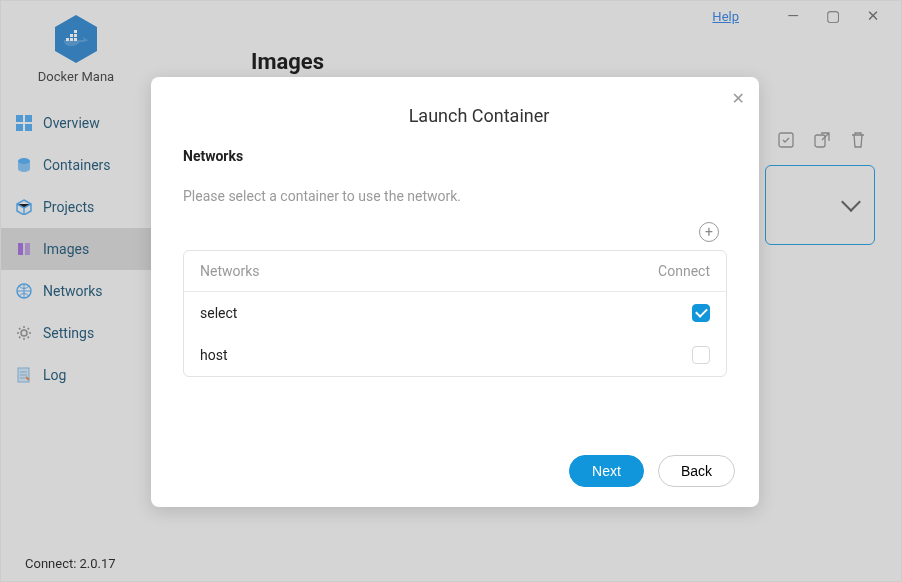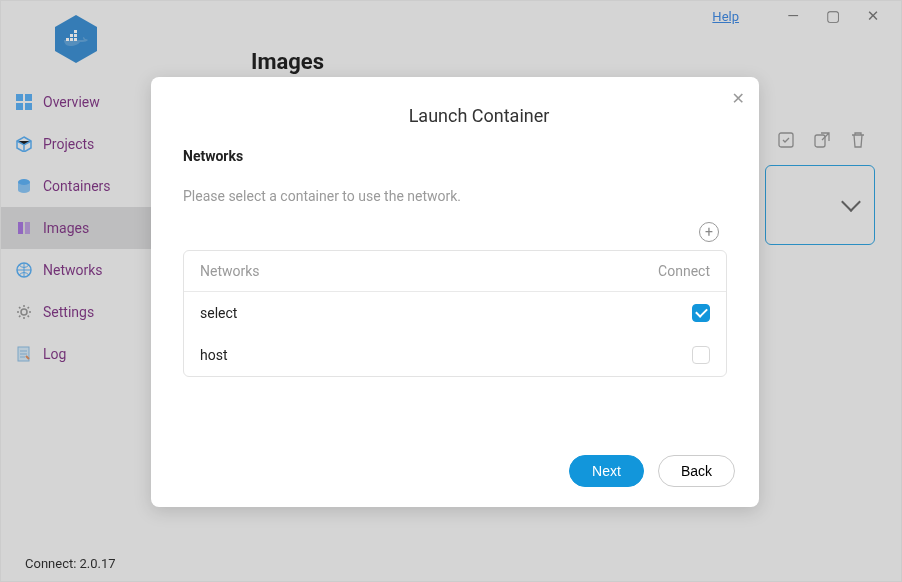--- a/index.html
+++ b/index.html
@@ -40,21 +40,21 @@
       width: 42px; height: 48px;
       background: #1f7ecb;
       clip-path: polygon(50% 0%, 100% 25%, 100% 75%, 50% 100%, 0% 75%, 0% 25%);
       display:flex; align-items:center; justify-content:center;
     }
     .app-name { font-size: 13px; color: #333; margin-top: 4px; padding: 0 8px; }
     .nav { margin-top: 18px; }
     .nav-item {
       display: flex; align-items: center; gap:10px;
       padding: 12px 14px;
-      font-size: 14px; color: #701a75;
+      font-size: 14px; color: #0c4a6e;
       cursor: pointer;
     }
     .nav-item.active { background: #d6d6d7; }
     .nav-icon { width:18px; height:18px; display:inline-flex; align-items:center; justify-content:center; flex-shrink:0;}
     .version {
       position:absolute; left:24px; bottom:10px; font-size:13px; color:#111;
     }
     
     .page-title {
       position: absolute;
@@ -135,50 +135,51 @@
         <rect x="2" y="8" width="3" height="3" fill="#fff"></rect>
             <rect x="6" y="8" width="3" height="3" fill="#fff"></rect>
         <rect x="10" y="8" width="3" height="3" fill="#fff"></rect>
             <rect x="6" y="4" width="3" height="3" fill="#fff"></rect>
         <rect x="10" y="4" width="3" height="3" fill="#fff"></rect>
             <rect x="10" y="0" width="3" height="3" fill="#fff"></rect>
         <path d="M0 12 h18 c3 0 5-1 6-2 c-1-1-2-1-3-1 c0-1-1-2-2-2 c0 1 0 2 1 3 c0 0-1 0-2 0 H0 c0 3 2 6 6 6 c5 0 9-2 10-4" fill="#fff" opacity=".2"></path>
       </svg>
     </div>
       </div>
+    <div class="app-name">Docker Mana</div>
   </div>
   <div class="nav">
     <div class="nav-item">
       <span class="nav-icon">
           <svg width="16" height="16">
             <rect width="7" height="7" fill="#44a4f2"></rect>
             <rect x="9" width="7" height="7" fill="#44a4f2"></rect>
             <rect y="9" width="7" height="7" fill="#44a4f2"></rect>
             <rect x="9" y="9" width="7" height="7" fill="#44a4f2"></rect>
           </svg>
         </span>
       <span>Overview</span>
     </div>
     <div class="nav-item">
       <span class="nav-icon">
           <svg width="16" height="16">
+            <ellipse cx="8" cy="4" rx="6" ry="3" fill="#44a4f2"></ellipse>
+            <path d="M2 4 v8 a6 3 0 0 0 12 0 v-8" fill="#44a4f2" opacity=".7"></path>
+          </svg>
+        </span>
+      <span>Containers</span>
+    </div>
+    <div class="nav-item">
+      <span class="nav-icon">
+          <svg width="16" height="16">
             <path d="M8 1 L15 5 L15 12 L8 16 L1 12 L1 5 Z" fill="none" stroke="#44a4f2" stroke-width="1.5"></path>
             <path d="M1 5 L8 9 L15 5 M8 9 L8 16" stroke="#44a4f2" stroke-width="1.5"></path>
           </svg>
         </span>
       <span>Projects</span>
-    </div>
-    <div class="nav-item">
-      <span class="nav-icon">
-          <svg width="16" height="16">
-            <ellipse cx="8" cy="4" rx="6" ry="3" fill="#44a4f2"></ellipse>
-            <path d="M2 4 v8 a6 3 0 0 0 12 0 v-8" fill="#44a4f2" opacity=".7"></path>
-          </svg>
-        </span>
-      <span>Containers</span>
     </div>
     <div class="nav-item active">
       <span class="nav-icon">
           <svg width="16" height="16">
             <path d="M2 2 h5 v12 h-5 z" fill="#9a62d8"></path>
             <path d="M9 2 h5 v12 h-5 z" fill="#9a62d8" opacity=".6"></path>
           </svg>
         </span>
       <span>Images</span>
     </div>

